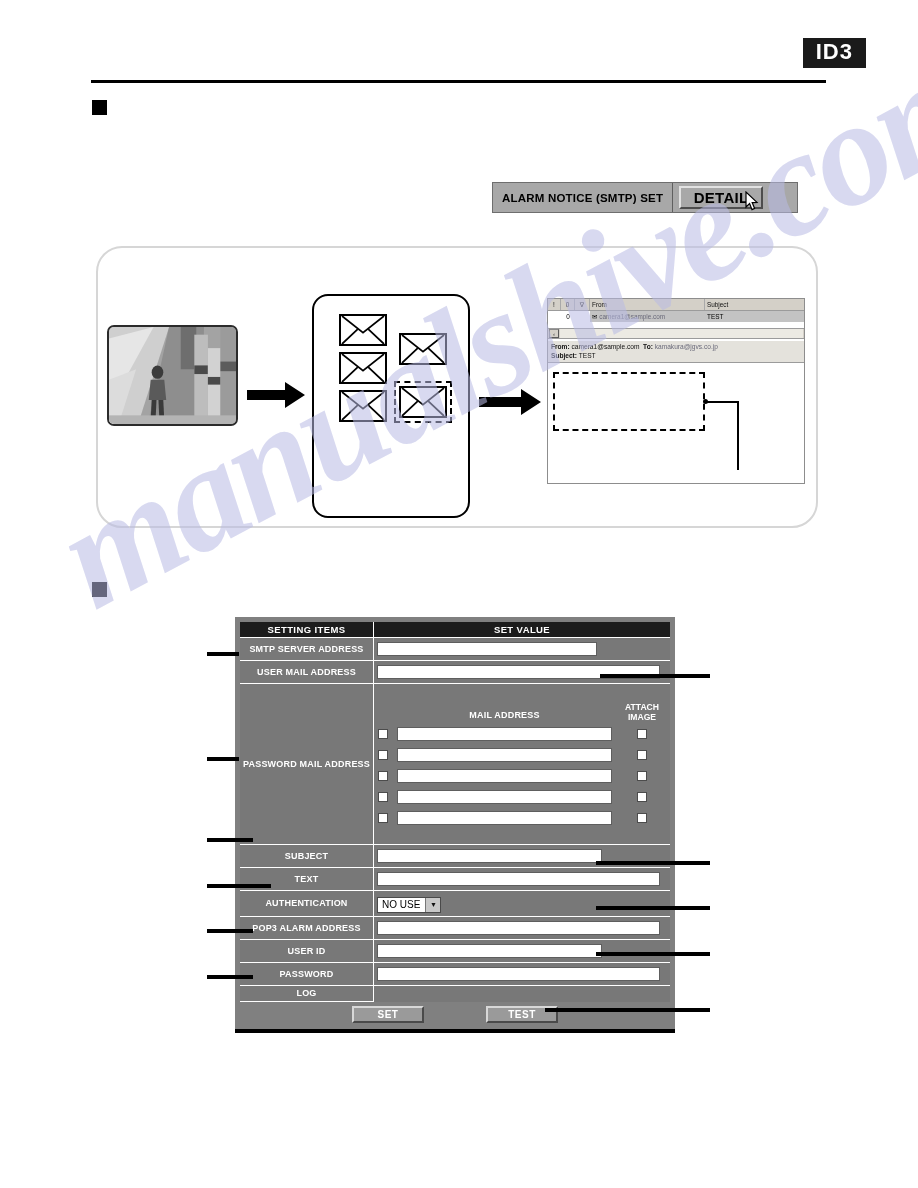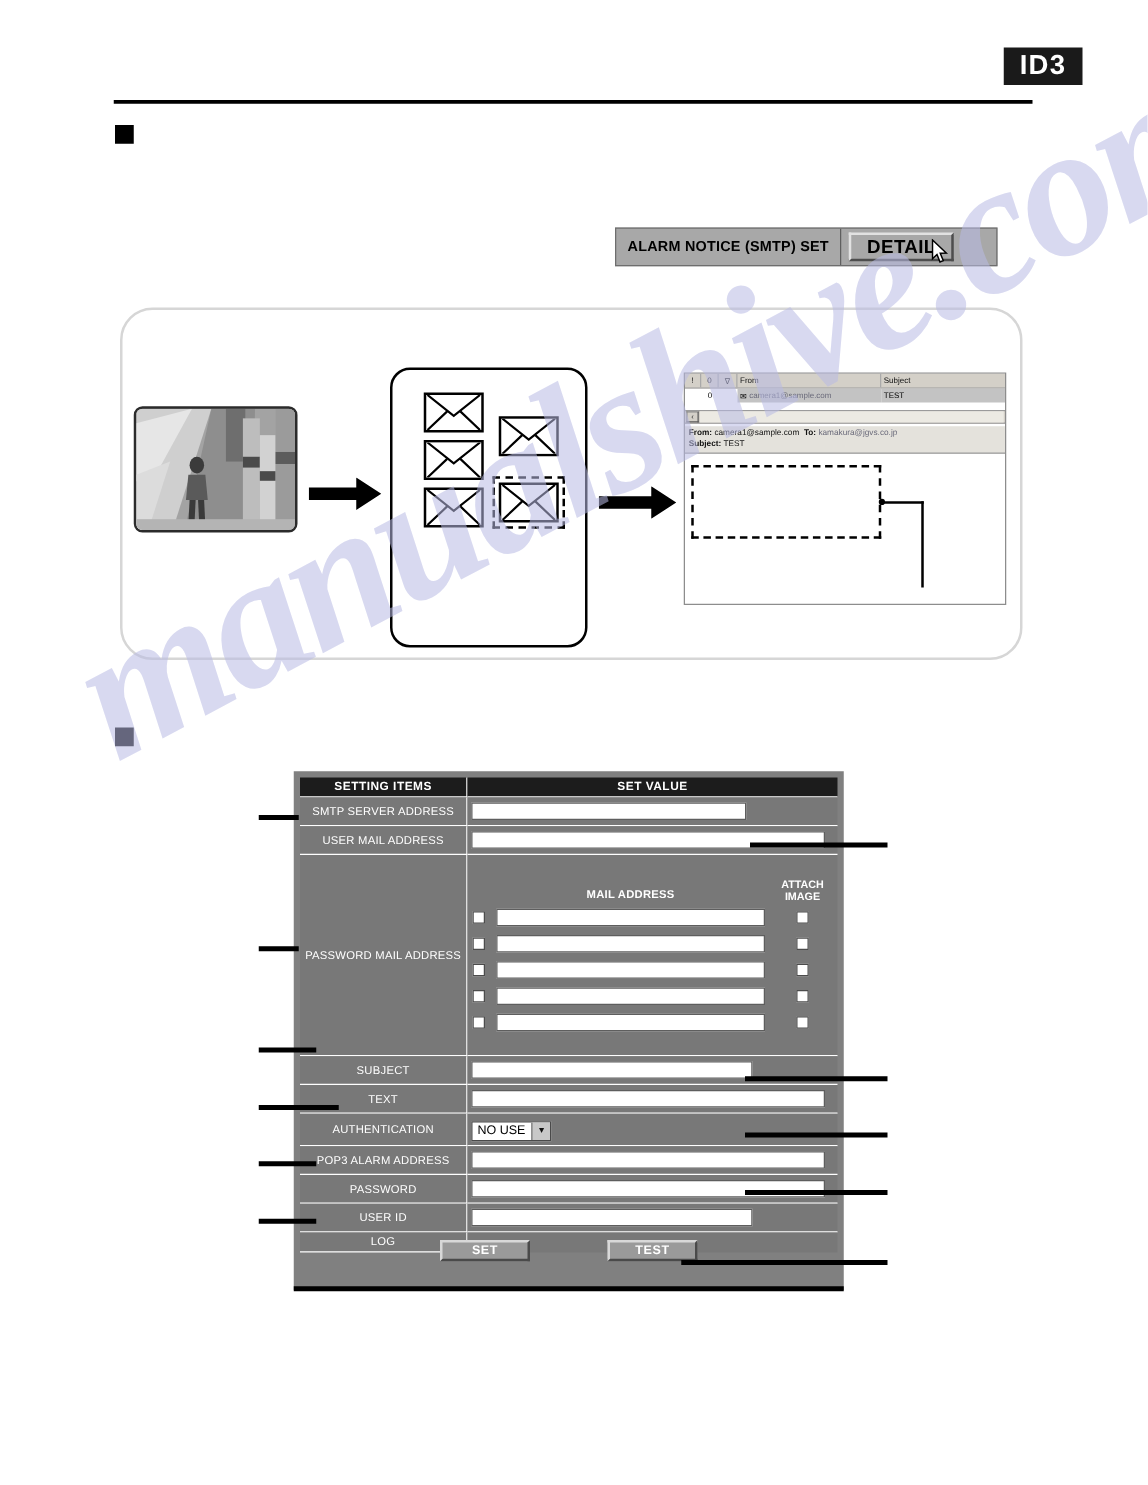--- a/index.html
+++ b/index.html
@@ -284,21 +284,21 @@
     font-size: 9.5px;
     font-weight: 700;
     text-align: center;
     letter-spacing: .4px;
     height: 15px;
   }
   .lbl {
     background: #787878;
     color: #ffffff;
     font-size: 9px;
-    font-weight: 400;
+    font-weight: 700;
     text-align: center;
     letter-spacing: .2px;
     width: 133px;
     height: 22px;
     white-space: nowrap;
   }
   .val {
     background: #787878;
     padding: 3px 4px 3px 3px !important;
   }
@@ -375,21 +375,21 @@
     width: 14px; height: 14px;
     margin-left: 5px;
     background: #c8c8c8;
     border-left: 1px solid #777;
     display: flex; align-items: center; justify-content: center;
     font-size: 7px;
     color: #111;
   }
   .btn-row {
     position: absolute;
-    left: 5px; right: 5px; bottom: 23px;
+    left: 5px; right: 5px; bottom: 9px;
     display: flex;
     justify-content: center;
     gap: 62px;
   }
   .btn {
     width: 72px; height: 17px;
     background: #9a9a9a;
     border-top: 2px solid #d8d8d8;
     border-left: 2px solid #d8d8d8;
     border-right: 2px solid #4a4a4a;
@@ -646,30 +646,30 @@
       </tr>
 
       <tr>
         <td class="lbl">POP3 ALARM ADDRESS</td>
         <td class="val" style="border-right:none;">
           <div class="txtfield w-98"></div>
         </td>
       </tr>
 
       <tr>
+        <td class="lbl">USER ID</td>
+        <td class="val" style="border-right:none;">
+          <div class="txtfield w-78"></div>
+        </td>
+      </tr>
+
+      <tr>
         <td class="lbl">PASSWORD</td>
         <td class="val" style="border-right:none;">
           <div class="txtfield w-98"></div>
-        </td>
-      </tr>
-
-      <tr>
-        <td class="lbl">USER ID</td>
-        <td class="val" style="border-right:none;">
-          <div class="txtfield w-78"></div>
         </td>
       </tr>
 
       <tr>
         <td class="lbl" style="height:15px;">LOG</td>
         <td class="val" style="border-right:none; border-bottom:none;"></td>
       </tr>
     </tbody>
       </table>
 

